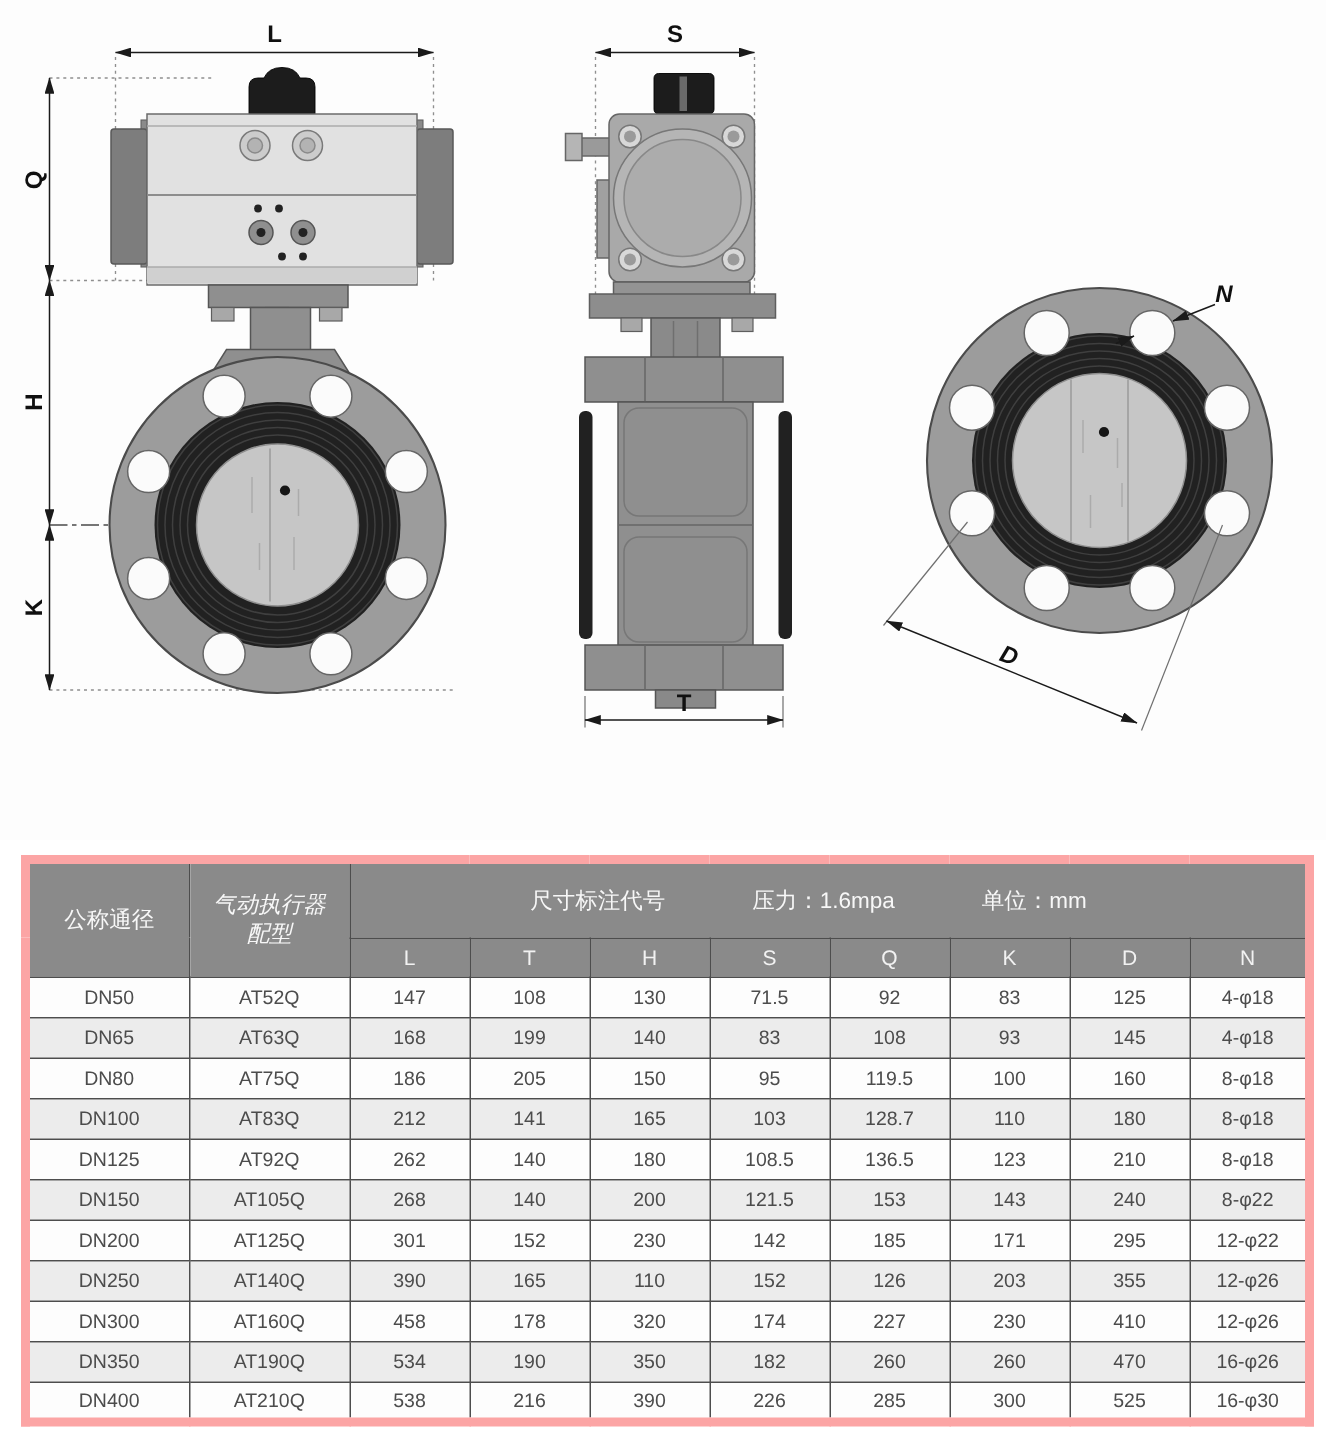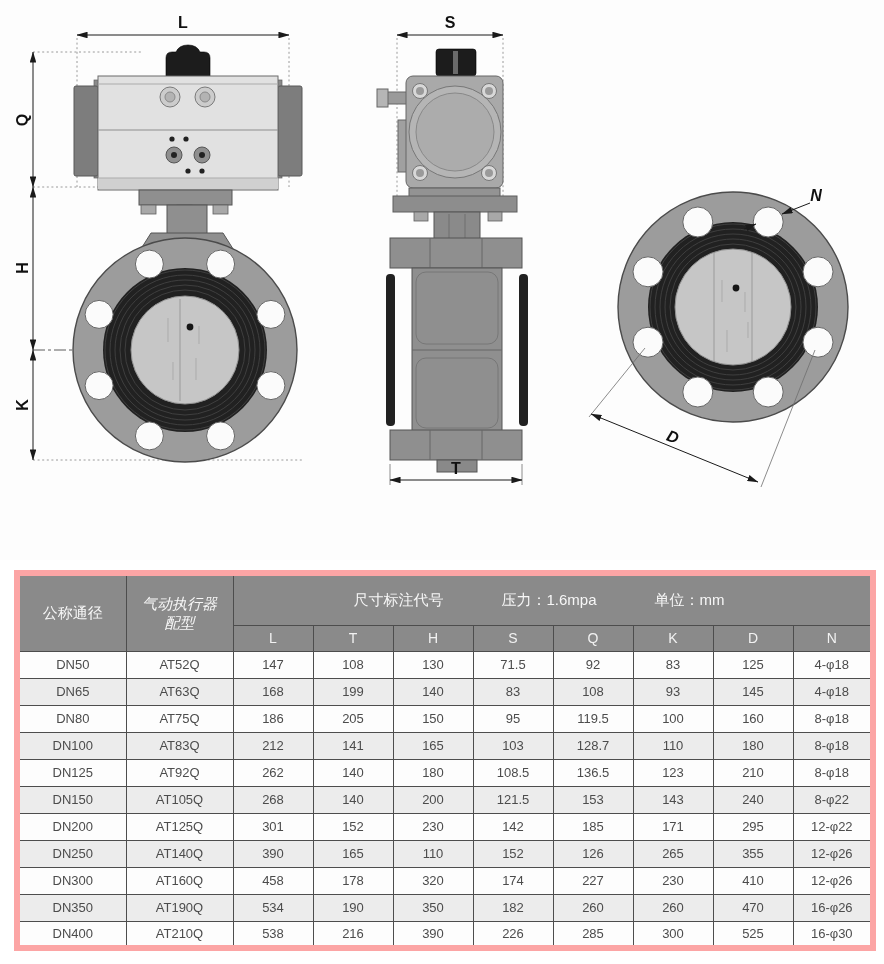--- a/index.html
+++ b/index.html
@@ -364,21 +364,21 @@
         <td>12-φ22</td>
       </tr>
       <tr>
         <td>DN250</td>
         <td>AT140Q</td>
         <td>390</td>
         <td>165</td>
         <td>110</td>
         <td>152</td>
         <td>126</td>
-        <td>265</td>
+        <td>203</td>
         <td>355</td>
         <td>12-φ26</td>
       </tr>
       <tr>
         <td>DN300</td>
         <td>AT160Q</td>
         <td>458</td>
         <td>178</td>
         <td>320</td>
         <td>174</td>

